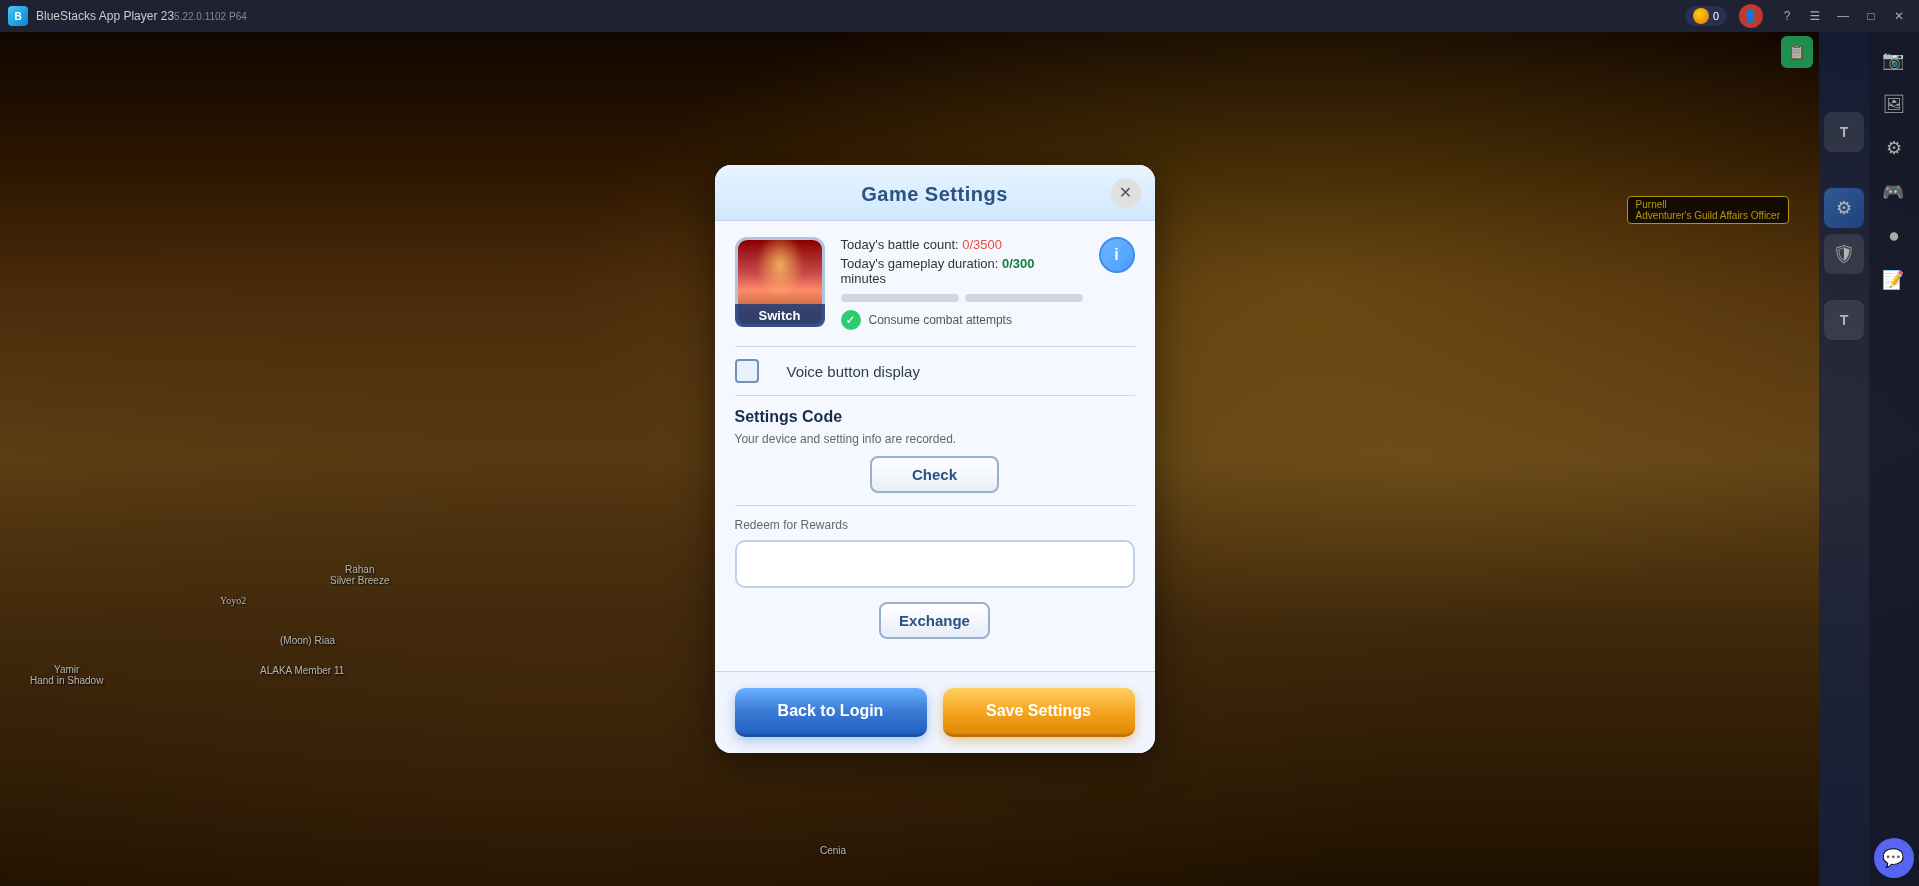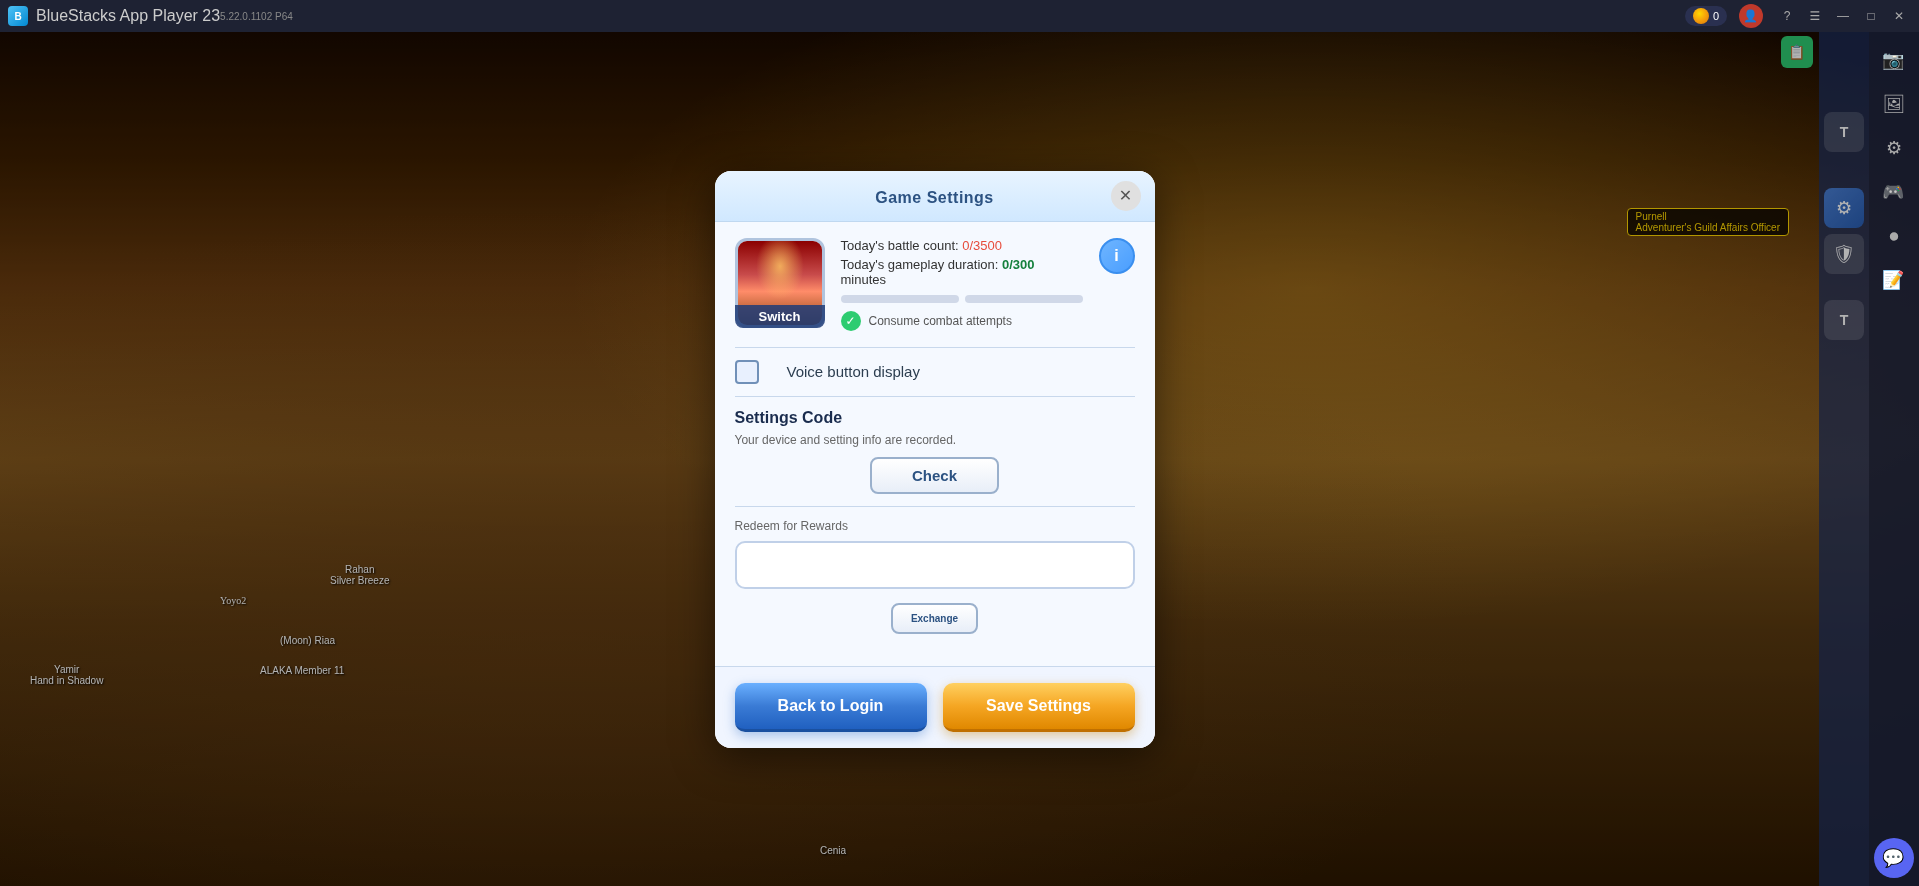--- a/index.html
+++ b/index.html
@@ -41,21 +41,21 @@
       margin-right: 8px;
       display: flex;
       align-items: center;
       justify-content: center;
       font-size: 10px;
       color: white;
       font-weight: bold;
     }
     .titlebar-title {
       color: #ccc;
-      font-size: 16px;
+      font-size: 12px;
     }
     .titlebar-subtitle {
       color: #888;
       font-size: 10px;
       margin-left: 0;
     }
     .titlebar-controls {
       margin-left: auto;
       display: flex;
       align-items: center;
@@ -202,21 +202,21 @@
 
     .modal-header {
       background: linear-gradient(180deg, #e8f4ff 0%, #d0e8ff 100%);
       padding: 18px 20px 14px;
       text-align: center;
       border-bottom: 1px solid #c0d8f0;
       position: relative;
     }
 
     .modal-title {
-      font-size: 16px;
+      font-size: 20px;
       font-weight: bold;
       color: #2c5282;
       letter-spacing: 0.5px;
     }
 
     .modal-close {
       position: absolute;
       right: 14px;
       top: 50%;
       transform: translateY(-50%);
@@ -445,21 +445,21 @@
       margin-bottom: 10px;
     }
 
     .exchange-btn {
       display: block;
       margin: 4px auto;
       padding: 8px 18px;
       background: linear-gradient(180deg, #ffffff 0%, #e8eef8 100%);
       border: 2px solid #9ab0cc;
       border-radius: 8px;
-      font-size: 10px;
+      font-size: 15px;
       color: #2c5282;
       font-weight: bold;
       cursor: pointer;
     }
 
     
     .modal-footer {
       display: flex;
       gap: 16px;
       padding: 16px 20px;
@@ -546,21 +546,21 @@
     <button class="titlebar-btn">☰</button>
     <button class="titlebar-btn">—</button>
     <button class="titlebar-btn">□</button>
     <button class="titlebar-btn close">✕</button>
   </div>
 </div>
 
 <div class="game-content">
   <div class="scene-bg" style="position:absolute;inset:0;"></div>
 
-  <div class="npc-badge" style="right: 80px; top: 176px; margin-left: 36px;">
+  <div class="npc-badge" style="right: 80px; top: 164px; margin-left: 36px;">
     <span>Purnell</span><br>
     <span>Adventurer's Guild Affairs Officer</span>
   </div>
 
   <div class="player-label" style="left: 30px; bottom: 200px;">Yamir<br>Hand in Shadow</div>
   <div class="player-label" style="left: 220px; bottom: 280px; font-family: Liberation Serif, serif;">Yoyo2</div>
   <div class="player-label" style="left: 280px; bottom: 240px;">(Moon) Riaa</div>
   <div class="player-label" style="left: 330px; bottom: 300px;">Rahan<br>Silver Breeze</div>
   <div class="player-label" style="left: 260px; bottom: 210px;">ALAKA Member 11</div>
   <div class="player-label" style="left: 820px; bottom: 30px;">Cenia</div>

